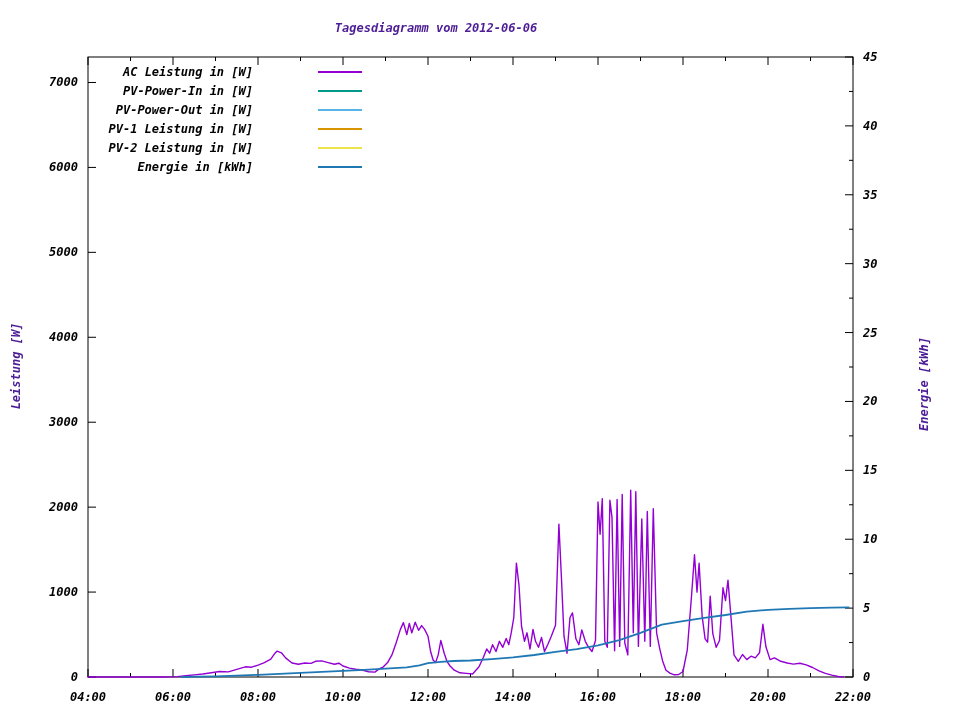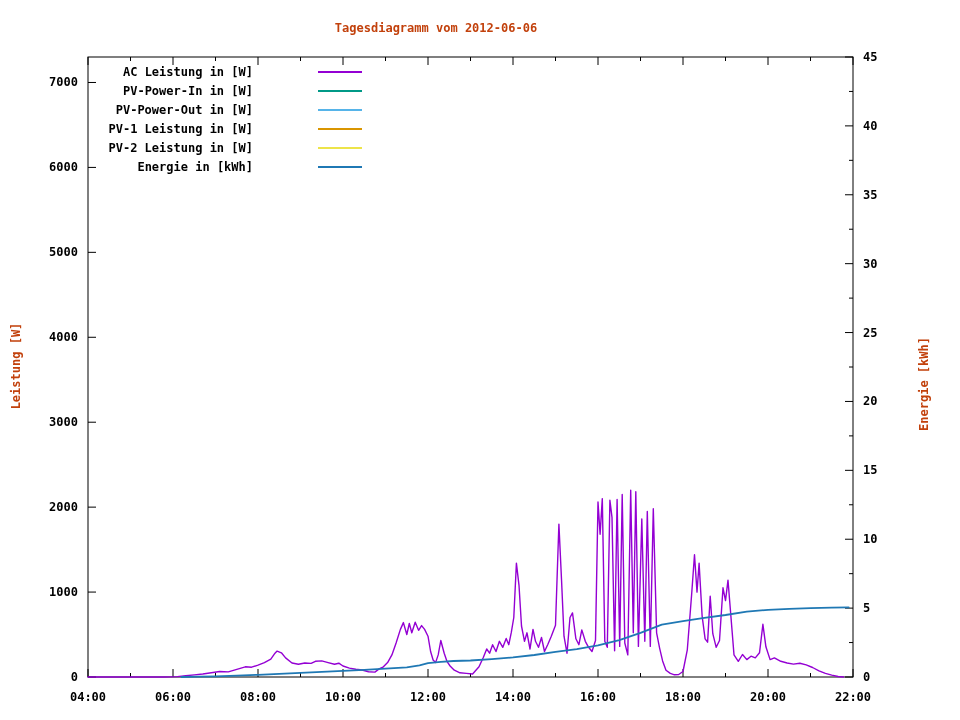--- a/index.html
+++ b/index.html
@@ -1,19 +1,19 @@
 <!DOCTYPE html>
 <html><head>
 <meta charset="utf-8">
 <style>
   html,body { margin:0; padding:0; background:#fff; }
   #canvas {
     position:relative; width:960px; height:720px; background:#fff;
     font-family:"DejaVu Sans Mono","Liberation Mono",monospace;
-    color:#c2410c; overflow:hidden;
+    color:#4c1d95; overflow:hidden;font-style:italic;
   }
   .chart-title {
     position:absolute; top:21px; left:436px; transform:translateX(-50%);
     font-size:12px; font-weight:bold; white-space:nowrap;
   }
   .ylabel {
     position:absolute; font-size:12px; font-weight:bold; white-space:nowrap;
   }
   .ylabel-left  { left:16px;  top:366px; transform:translate(-50%,-50%) rotate(-90deg); }
   .ylabel-right { left:924px; top:384px; transform:translate(-50%,-50%) rotate(-90deg); }

